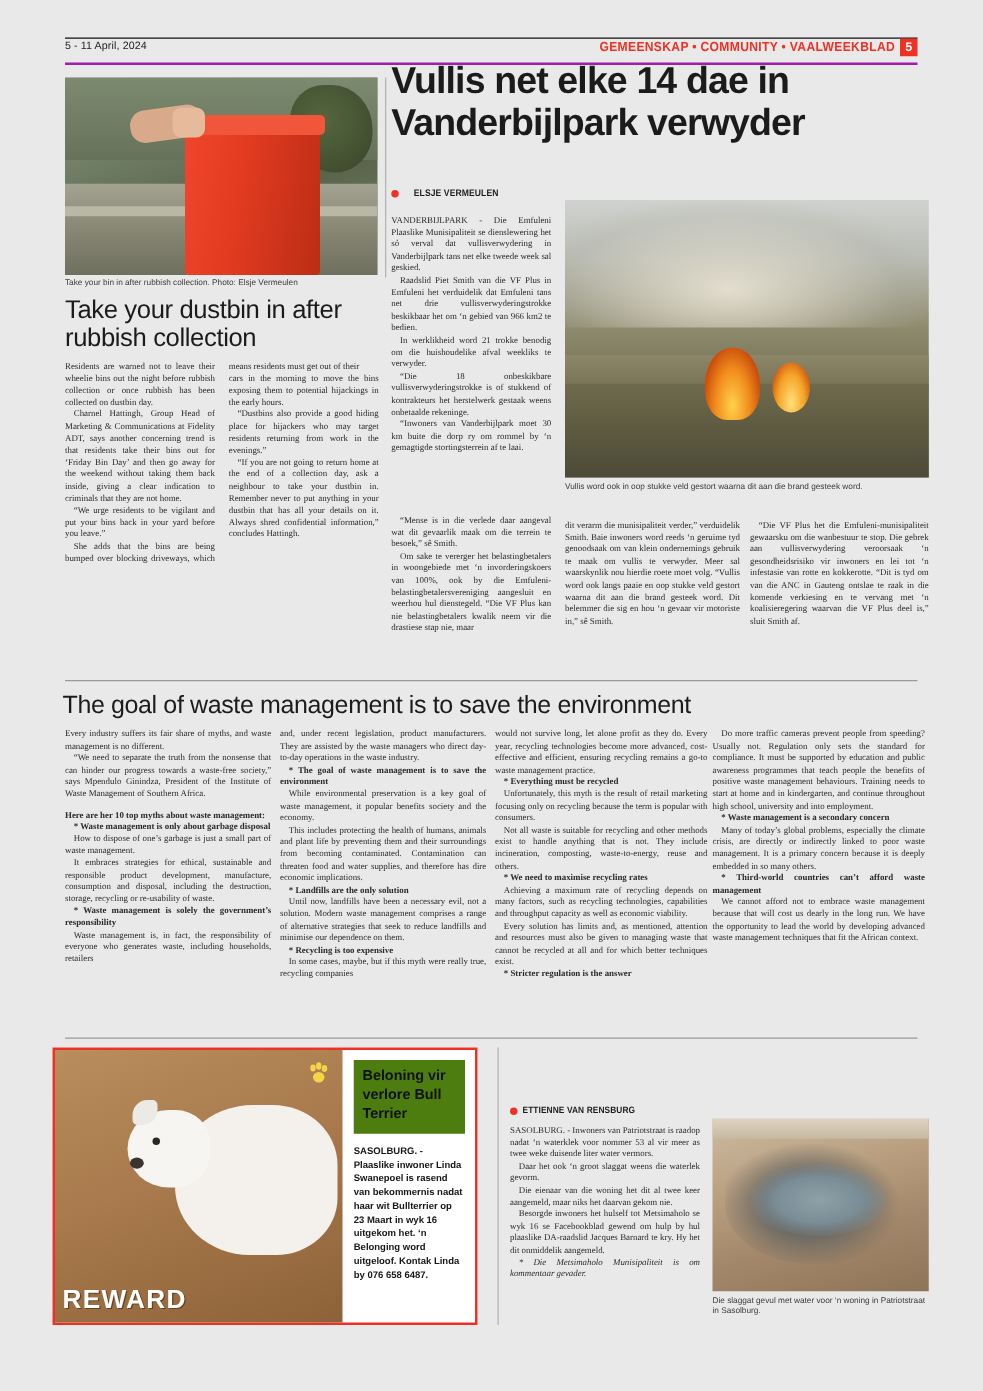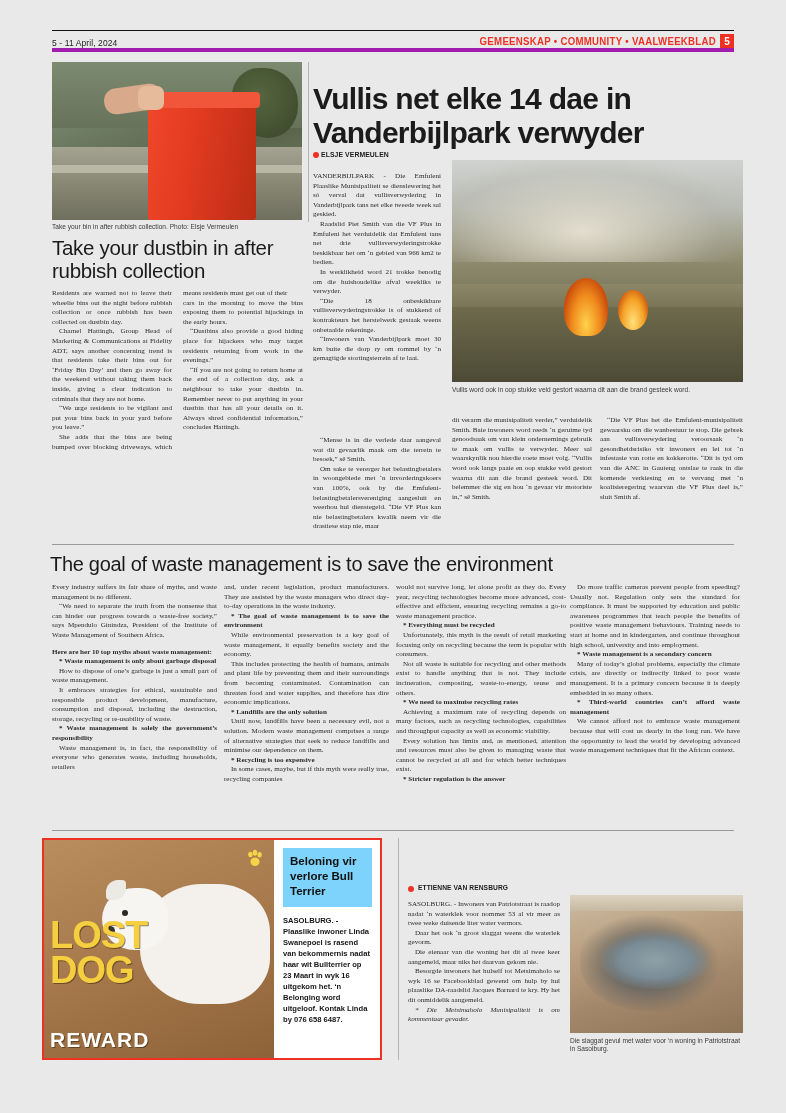--- a/index.html
+++ b/index.html
@@ -7,22 +7,22 @@
     width: 786px; height: 1113px;
     background: #e9e9e9;
     font-family: "Liberation Sans", sans-serif;
     overflow: hidden;
   }
   .page { position: relative; width: 786px; height: 1113px; background: #e9e9e9; }
 
   
   .masthead {
     position: absolute; left: 52px; top: 30px; width: 682px; height: 22px;
-    border-top: 1px solid #111; border-bottom: 4px solid #a21caf;
-    display: flex; align-items: flex-end; justify-content: space-between; gap: 36px;
+    border-top: 1px solid #111; border-bottom: 2px solid #a21caf;
+    display: flex; align-items: flex-start; justify-content: space-between; gap: 36px;
   }
   .masthead-date { font-size: 8.5px; color: #222; letter-spacing: .1px; }
   .masthead-right { display: flex; align-items: center; gap: 4px; }
   .masthead-pub {
     font-size: 10.5px; font-weight: bold; color: #ef3124;
     letter-spacing: .3px; transform: scaleX(.92); transform-origin: right center;
   }
   .page-num {
     background: #ef3124; color: #fff; font-size: 10px; font-weight: bold;
     width: 14px; height: 14px; display: flex; align-items: center; justify-content: center;
@@ -92,38 +92,38 @@
     letter-spacing: -.3px;
   }
   .dustbin-cols {
     position: absolute; left: 52px; top: 289px; width: 251px; height: 250px;
     column-count: 2; column-gap: 11px;
   }
 
   
   .vullis-rule { position: absolute; left: 308px; top: 62px; width: 1px; height: 160px; background: #b4b4b4; }
   .vullis-head {
-    position: absolute; left: 313px; top: 82px; width: 430px;
+    position: absolute; left: 313px; top: 48px; width: 430px;
     font-family: "Liberation Sans", sans-serif;
     font-weight: bold; font-size: 30px; line-height: 34px; color: #1b1b1b;
     letter-spacing: -.7px;
   }
   .byline {
     position: absolute; left: 313px; top: 150px;
-    display: flex; align-items: center; gap: 2px;
+    display: flex; align-items: center; gap: 12px;
   }
   .byline-dot { width: 6px; height: 6px; border-radius: 50%; background: #ef3124; }
   .byline-name {
     font-family: "Liberation Sans", sans-serif;
     font-size: 7.6px; font-weight: bold; color: #1b1b1b; letter-spacing: .1px;
     transform: scaleX(.9); transform-origin: left center;
   }
 
   .vullis-c1 { position: absolute; left: 313px; top: 172px; width: 128px; height: 248px; }
-  .vullis-c1b { position: absolute; left: 313px; top: 436px; width: 128px; height: 126px; }
+  .vullis-c1b { position: absolute; left: 313px; top: 412px; width: 128px; height: 126px; }
   .fire-photo {
     position: absolute; left: 452px; top: 160px; width: 291px; height: 222px;
     overflow: hidden;
     background: linear-gradient(180deg,#cfd2cf 0%,#b9bcb4 22%,#8e8a6d 46%,#6e6a4e 72%,#55523c 100%);
   }
   .fire-photo .smoke {
     position: absolute; left: 0; top: 0; width: 100%; height: 46%;
     background: radial-gradient(ellipse at 45% 70%, rgba(230,225,210,.95), rgba(180,178,165,.25) 60%, transparent 75%);
   }
   .fire-photo .flame1 {
@@ -203,21 +203,21 @@
     letter-spacing: -1px; text-shadow: 1px 1px 0 rgba(60,40,10,.55);
   }
   .ad-reward {
     position: absolute; left: 6px; bottom: 6px;
     font-family: "Liberation Sans", sans-serif;
     font-size: 21px; font-weight: bold; color: #ffffff;
     letter-spacing: 1px; text-shadow: 1px 1px 0 rgba(60,40,10,.6);
   }
   .ad-text { flex: 1; padding: 8px 8px 8px 9px; }
   .ad-badge {
-    background: #7dd3fc; color: #111; font-weight: bold;
+    background: #4d7c0f; color: #111; font-weight: bold;
     font-family: "Liberation Sans", sans-serif;
     font-size: 11.5px; line-height: 15px; padding: 6px 7px 8px 7px;
   }
   .ad-body {
     margin-top: 8px; font-family: "Liberation Sans", sans-serif;
     font-size: 7.6px; line-height: 11px; font-weight: bold; color: #161616;
   }
 
   
   .waterleak-rule { position: absolute; left: 398px; top: 838px; width: 1px; height: 222px; background: #b4b4b4; }
@@ -334,21 +334,21 @@
     <p class="bold">* Waste management is only about garbage disposal</p>
     <p>How to dispose of one’s garbage is just a small part of waste management.</p>
     <p>It embraces strategies for ethical, sustainable and responsible product development, manufacture, consumption and disposal, including the destruction, storage, recycling or re-usability of waste.</p>
     <p class="bold">* Waste management is solely the government’s responsibility</p>
     <p>Waste management is, in fact, the responsibility of everyone who generates waste, including households, retailers</p>
   </div>
 
   <div class="wcol wcol2 body-col">
     <p class="noind">and, under recent legislation, product manufacturers. They are assisted by the waste managers who direct day-to-day operations in the waste industry.</p>
     <p class="bold">* The goal of waste management is to save the environment</p>
-    <p>While environmental preservation is a key goal of waste management, it equally benefits society and the economy.</p>
+    <p>While environmental preservation is a key goal of waste management, it popular benefits society and the economy.</p>
     <p>This includes protecting the health of humans, animals and plant life by preventing them and their surroundings from becoming contaminated. Contamination can threaten food and water supplies, and therefore has dire economic implications.</p>
     <p class="bold">* Landfills are the only solution</p>
     <p>Until now, landfills have been a necessary evil, not a solution. Modern waste management comprises a range of alternative strategies that seek to reduce landfills and minimise our dependence on them.</p>
     <p class="bold">* Recycling is too expensive</p>
     <p>In some cases, maybe, but if this myth were really true, recycling companies</p>
   </div>
 
   <div class="wcol wcol4 body-col">
     <p>Do more traffic cameras prevent people from speeding? Usually not. Regulation only sets the standard for compliance. It must be supported by education and public awareness programmes that teach people the benefits of positive waste management behaviours. Training needs to start at home and in kindergarten, and continue throughout high school, university and into employment.</p>
     <p class="bold">* Waste management is a secondary concern</p>
@@ -376,24 +376,20 @@
       <div class="doghead"></div>
       <div class="dogear"></div>
       <div class="dogeye"></div>
       <div class="dognose"></div>
       <svg class="paw" viewBox="0 0 24 24" fill="currentColor">
         <ellipse cx="7" cy="7" rx="2.4" ry="3"></ellipse>
           <ellipse cx="12" cy="5.2" rx="2.4" ry="3.2"></ellipse>
         <ellipse cx="17" cy="7.4" rx="2.4" ry="3"></ellipse>
           <ellipse cx="12" cy="15" rx="5" ry="4.6"></ellipse>
       </svg>
-      <div class="ad-lost">
-        <span>LOST</span><br>
-        <span>DOG</span>
-      </div>
       <div class="ad-reward">REWARD</div>
     </div>
     <div class="ad-text">
       <div class="ad-badge">Beloning vir verlore Bull Terrier</div>
       <div class="ad-body">SASOLBURG. - Plaaslike inwoner Linda Swanepoel is rasend van bekommernis nadat haar wit Bullterrier op 23 Maart in wyk 16 uitgekom het. ‘n Belonging word uitgeloof. Kontak Linda by 076 658 6487.</div>
     </div>
   </div>
 
   <div class="waterleak-rule"></div>
   <div class="wl-byline">

